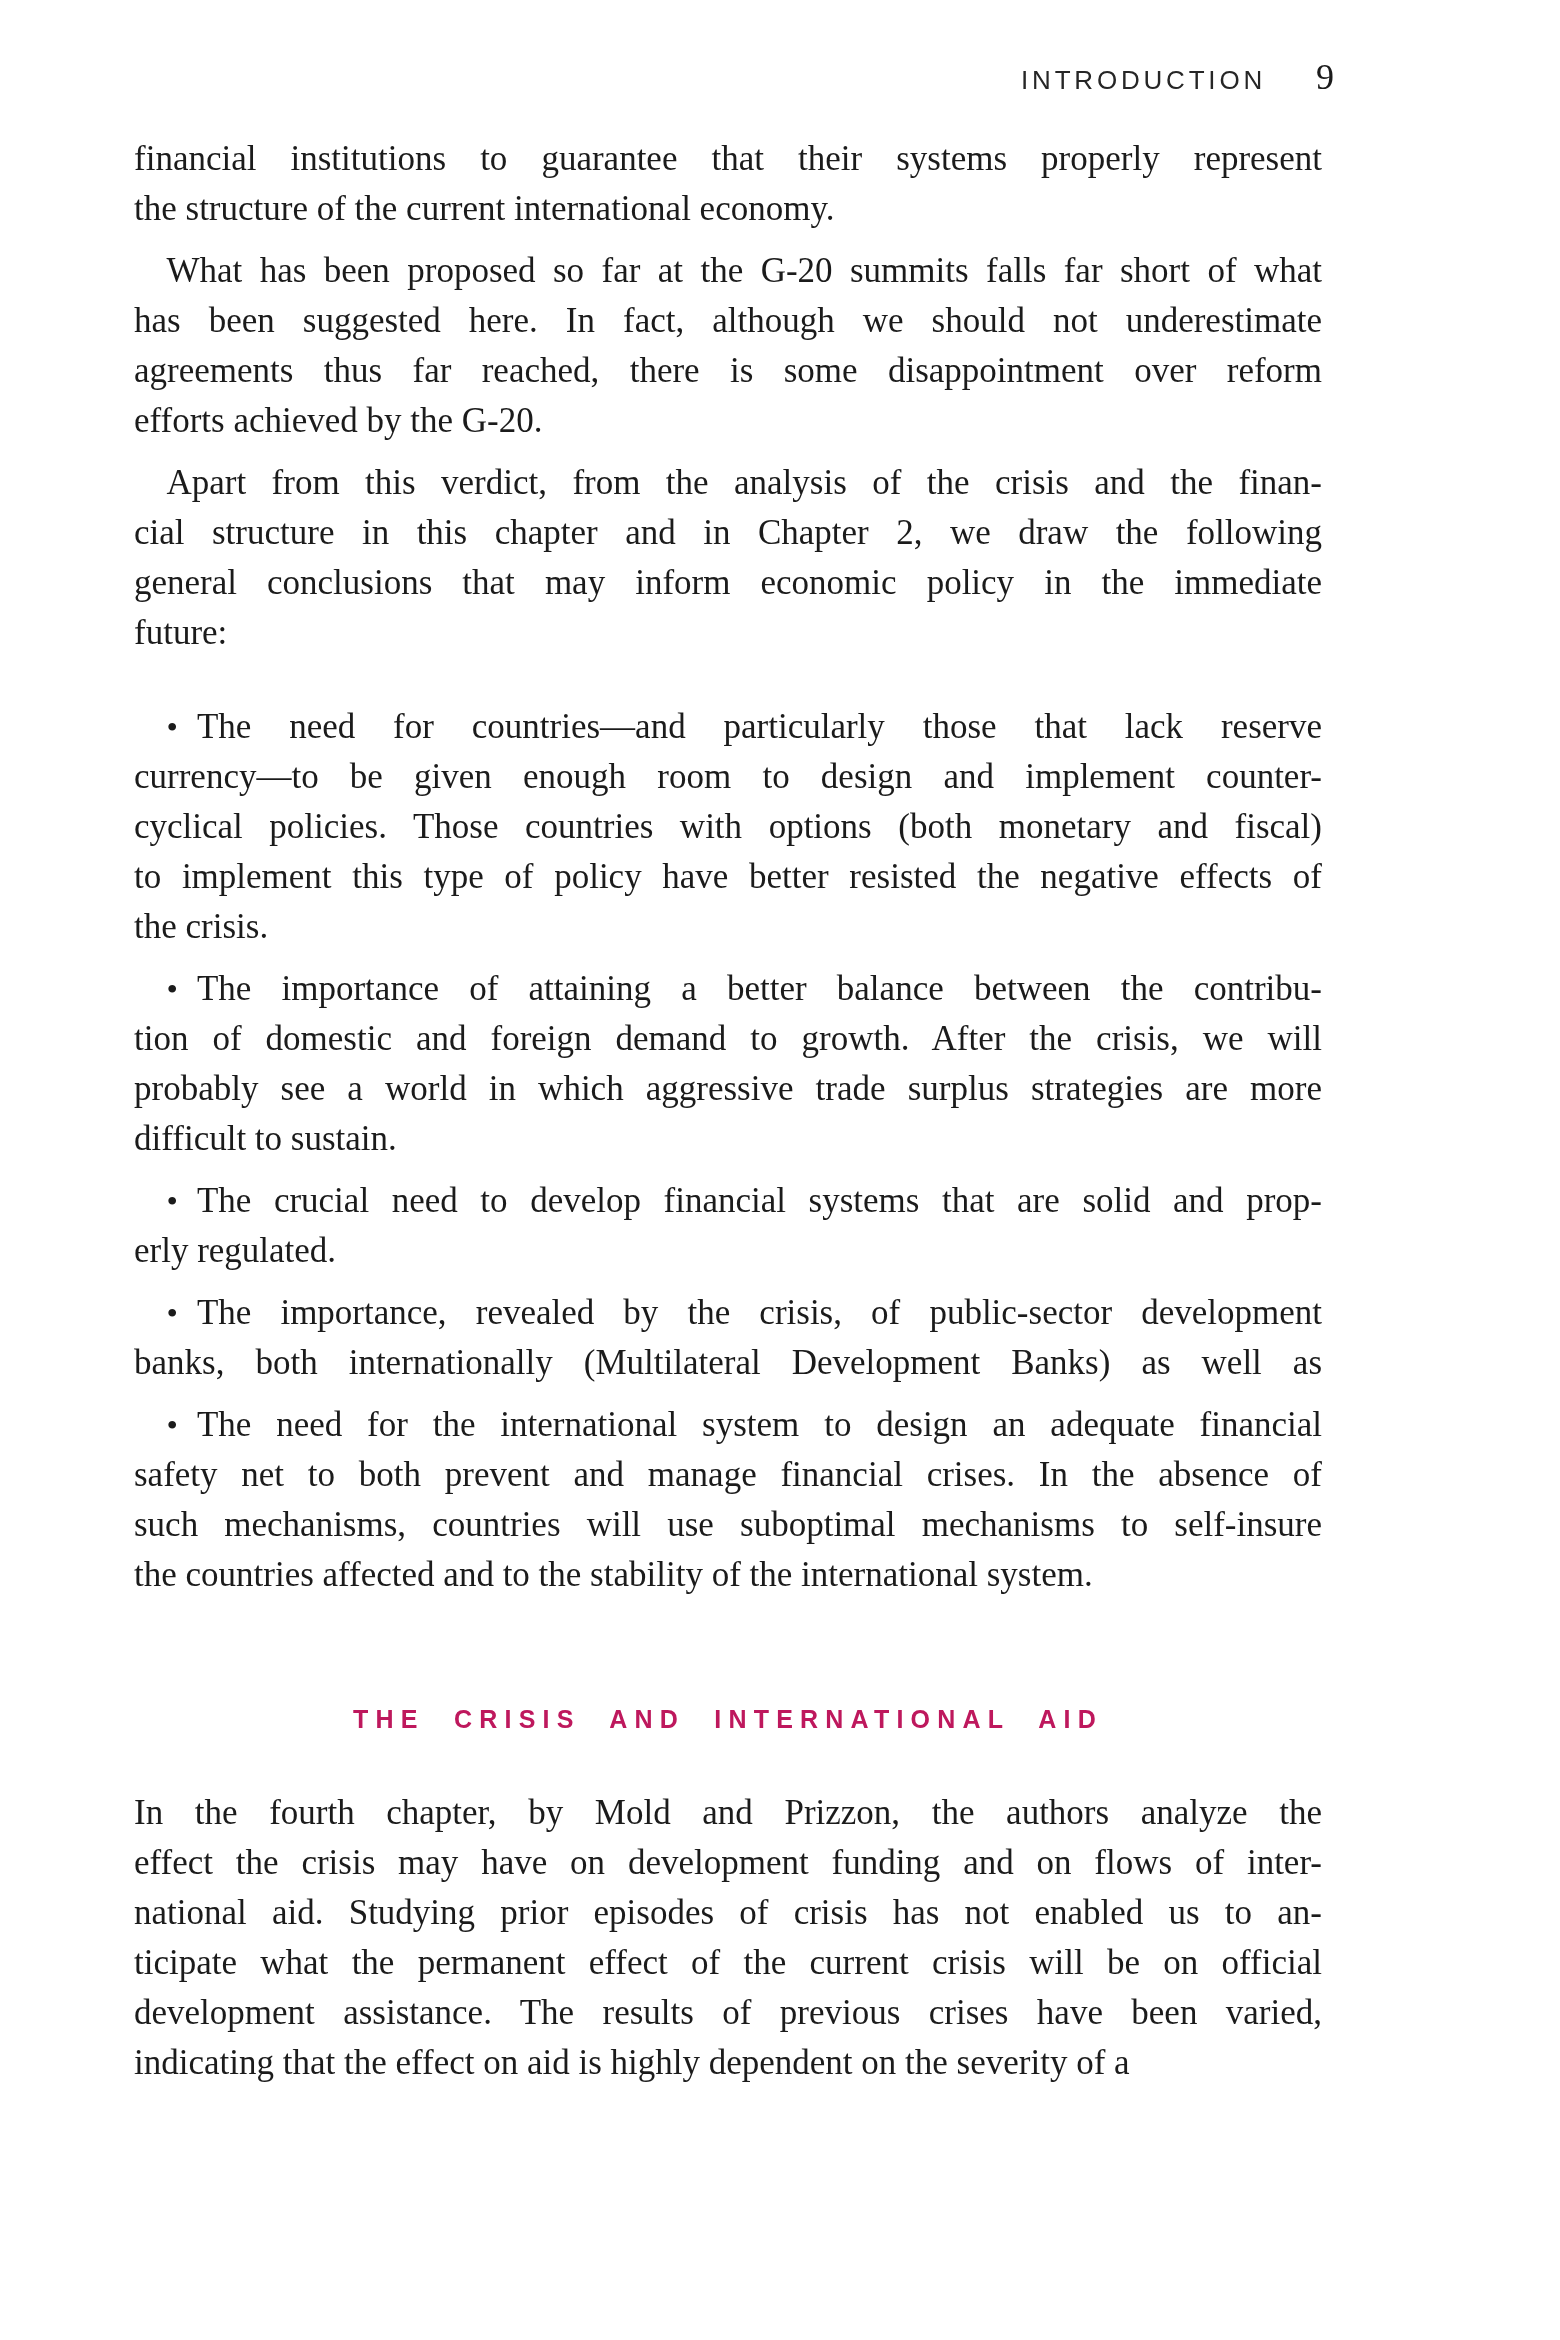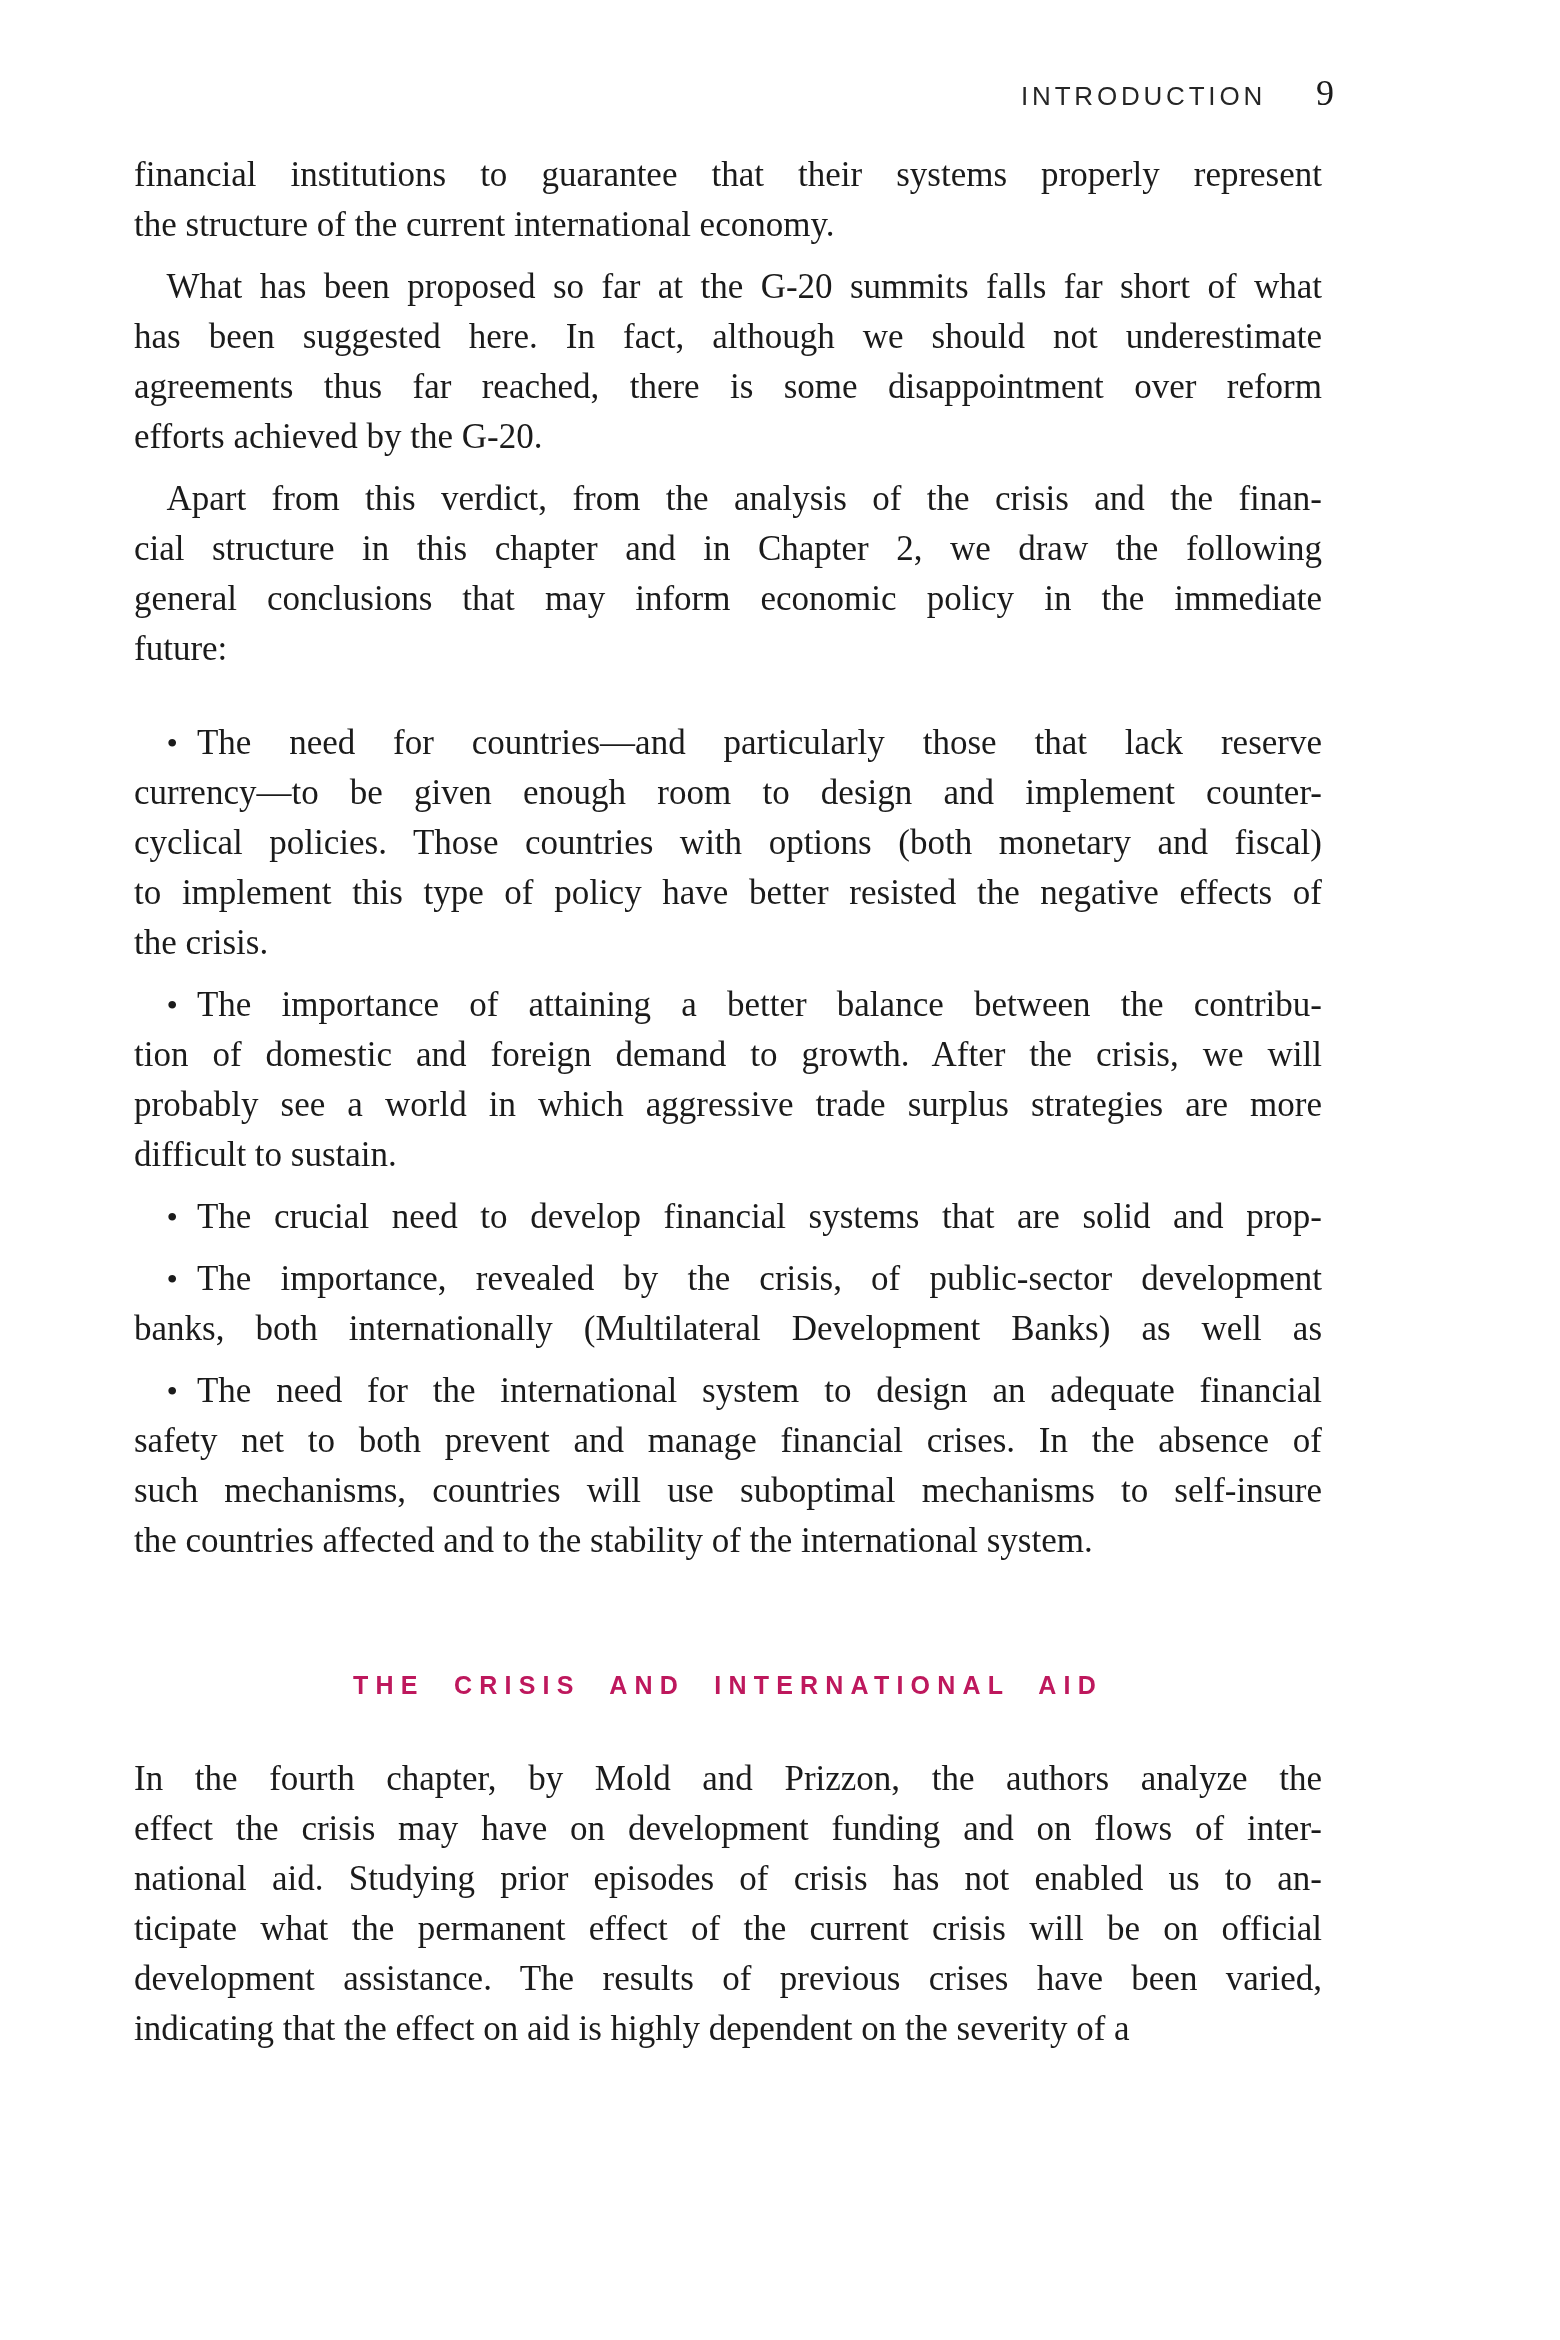--- a/index.html
+++ b/index.html
@@ -7,21 +7,21 @@
     padding: 0;
     background: #ffffff;
   }
   .page {
     position: relative;
     width: 1561px;
     height: 2341px;
     background: #ffffff;
     color: #1b1b1b;
     box-sizing: border-box;
-    padding: 72px 227px 0 122px;
+    padding: 56px 227px 0 122px;
     font-family: "Liberation Serif", serif;
     overflow: hidden;
   }
   
   .running-head {
     display: flex;
     justify-content: flex-end;
     align-items: baseline;
     height: 42px;
   }
@@ -116,20 +116,21 @@
 
       <div class="para">
         <div class="ln"><span class="bullet">•</span><span>The importance of attaining a better balance between the contribu-</span></div>
         <div class="ln">tion of domestic and foreign demand to growth. After the crisis, we will</div>
         <div class="ln">probably see a world in which aggressive trade surplus strategies are more</div>
         <div class="ln end">difficult to sustain.</div>
       </div>
 
       <div class="para">
         <div class="ln"><span class="bullet">•</span><span>The crucial need to develop financial systems that are solid and prop-</span></div>
+        <div class="ln end">erly regulated.</div>
       </div>
 
       <div class="para">
         <div class="ln"><span class="bullet">•</span><span>The importance, revealed by the crisis, of public-sector development</span></div>
         <div class="ln">banks, both internationally (Multilateral Development Banks) as well as</div>
       </div>
 
       <div class="para">
         <div class="ln"><span class="bullet">•</span><span>The need for the international system to design an adequate financial</span></div>
         <div class="ln">safety net to both prevent and manage financial crises. In the absence of</div>

